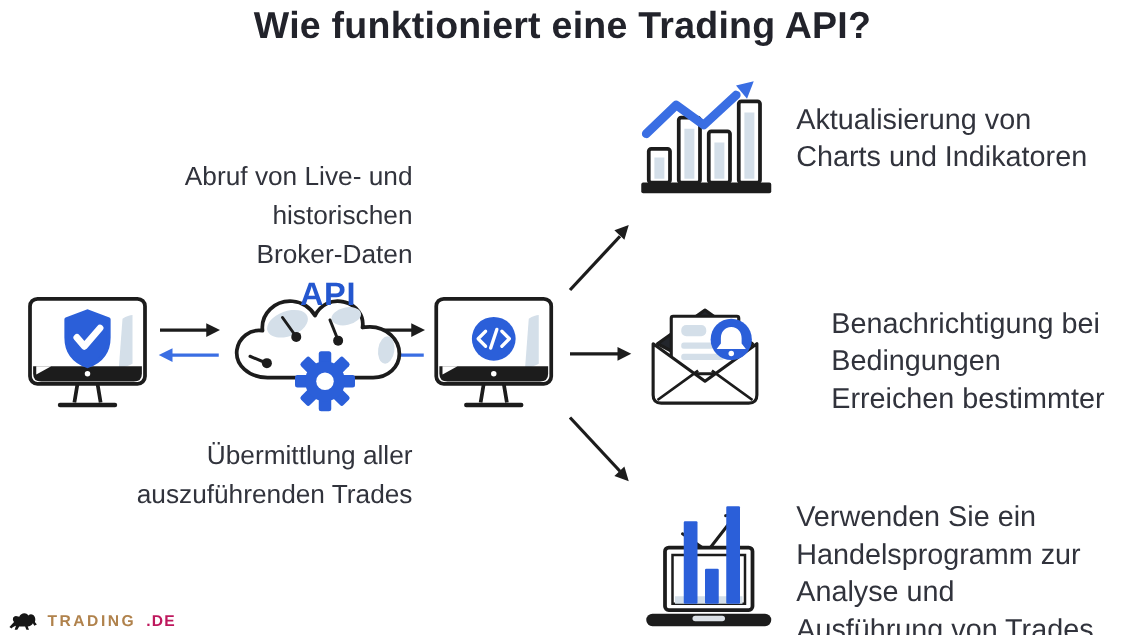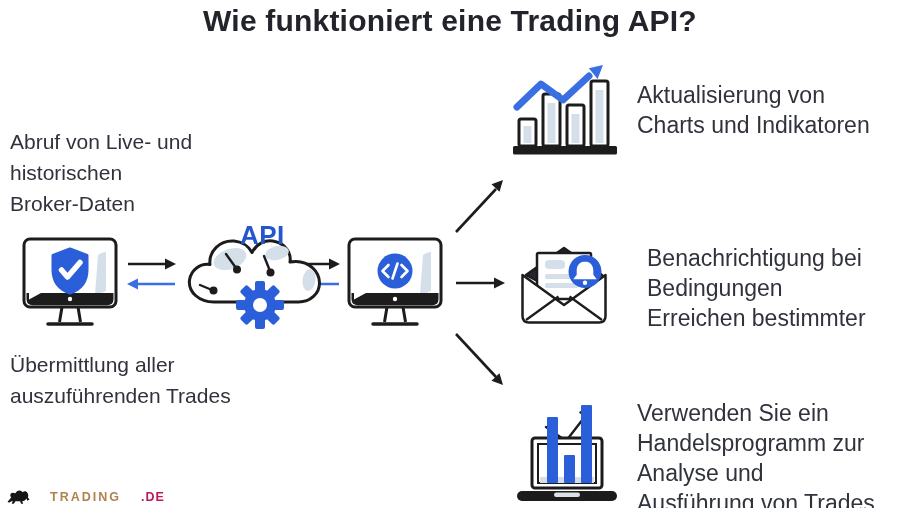--- a/index.html
+++ b/index.html
@@ -3,35 +3,35 @@
 <meta charset="utf-8">
 <style>
   html,body{margin:0;padding:0;background:#fff;}
   .canvas{position:relative;width:900px;height:508px;background:#ffffff;overflow:hidden;
           font-family:"Liberation Sans",sans-serif;}
   .abs{position:absolute;}
 
   
   .title{left:0;top:4px;width:900px;text-align:center;font-size:30px;font-weight:800;
          letter-spacing:.2px;color:var(--title-dark);}
-  .flow-label{width:320px;text-align:left;font-size:21px;line-height:31px;color:var(--text-dark);}
+  .flow-label{width:320px;text-align:right;font-size:21px;line-height:31px;color:var(--text-dark);}
   .item-label{font-size:23px;line-height:30px;color:var(--text-dark);}
   .api-label{left:240px;top:220px;font-size:26px;font-weight:800;letter-spacing:.5px;color:var(--api-blue);text-align:center;}
 
   
   .f-blue{fill:var(--primary-blue);} .f-white{fill:#fff;} .f-dark{fill:var(--outline-dark);}
   .f-light{fill:var(--accent-light);} .f-flap{fill:#23262c;} .f-arrowblue{fill:var(--arrow-blue);}
   .s-dark{stroke:var(--outline-dark);} .s-white{stroke:#fff;} .s-blue{stroke:var(--arrow-blue);}
   .nofill{fill:none;}
   .rnd{stroke-linecap:round;stroke-linejoin:round;}
 
   .arrows{left:0;top:0;pointer-events:none;}
 
   
-  .logo{left:6px;top:489px;display:flex;align-items:center;gap:20px;}
+  .logo{left:6px;top:489px;display:flex;align-items:center;gap:8px;}
   .logo-text{font-size:12.5px;font-weight:800;letter-spacing:2px;}
   .logo-brand{color:var(--logo-bronze);} .logo-tld{color:#be185d;letter-spacing:1px;}
 </style>
 </head>
 <body>
 
 <div class="canvas">
 
   <h1 class="abs title" style="margin:0">Wie funktioniert eine Trading API?</h1>
 
@@ -169,21 +169,21 @@
       <rect x="31" y="46" width="34" height="5" rx="2" class="f-light"></rect>
       <path d="M8.5 38 L50 68 L91.5 38 L91.5 79 Q91.5 85.5 85 85.5 L15 85.5 Q8.5 85.5 8.5 79 Z" class="f-white s-dark" stroke-width="2.5" stroke-linejoin="round"></path>
       <path d="M12 83 L44.5 59.5 M88 83 L55.5 59.5" class="s-dark nofill" stroke-width="2.2"></path>
       <g>
         <circle cx="71" cy="34.5" r="16.5" class="f-blue"></circle>
         <path d="M71 24.5 c-5.3 0-8.3 4.2-8.3 9 v4.3 l-3.4 4.4 h23.4 l-3.4 -4.4 v-4.3 c0 -4.8 -3 -9 -8.3 -9 Z" class="f-white"></path>
         <circle cx="71" cy="45.8" r="2.2" class="f-white"></circle>
       </g>
     </svg>
   </div>
-  <div class="abs item-label" style="left:647px;top:243px">
+  <div class="abs item-label" style="left:665px;top:243px">
     <div>Benachrichtigung bei</div>
     <div>Bedingungen</div>
     <div>Erreichen bestimmter</div>
   </div>
 
   <div class="abs" style="left:512px;top:396px">
     <svg width="110" height="112" viewBox="0 0 110 112">
       <polyline points="34,31 54,45 76.5,16" class="s-dark nofill rnd" stroke-width="2.4"></polyline>
       <polyline points="68.5,16.5 77.5,14.5 75.5,23.5" class="s-dark nofill rnd" stroke-width="2.4"></polyline>
       <rect x="20" y="42" width="70" height="50" rx="3" class="f-white s-dark" stroke-width="3"></rect>

